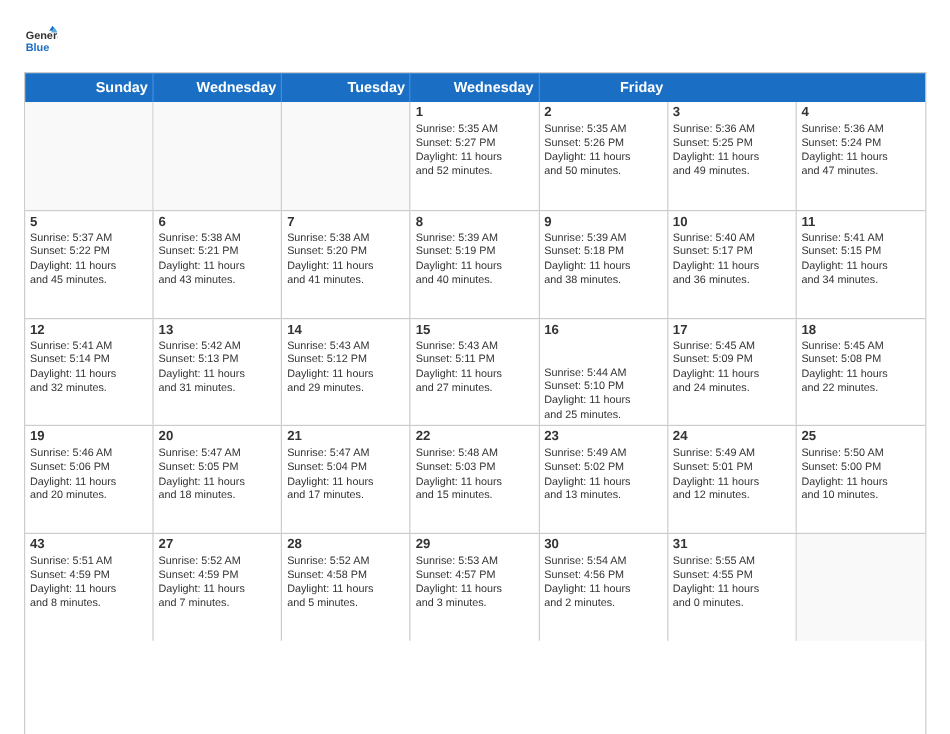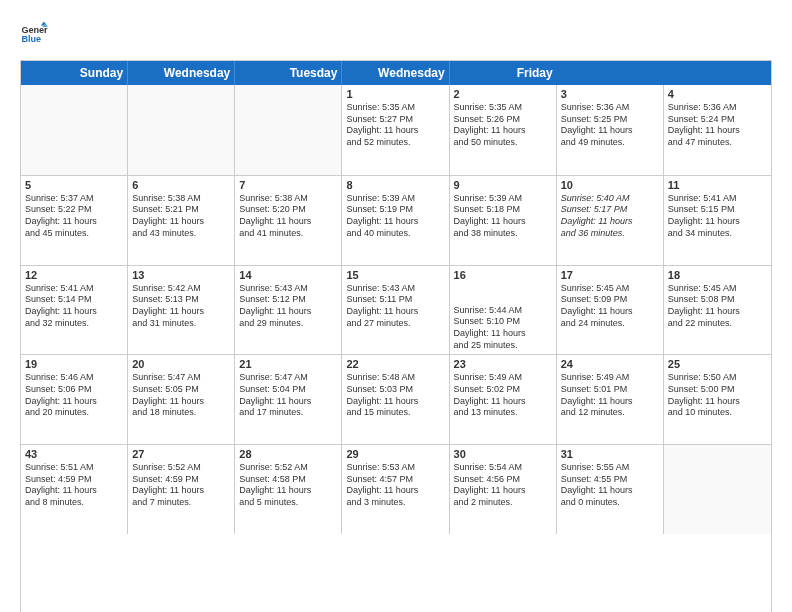--- a/index.html
+++ b/index.html
@@ -201,21 +201,21 @@
           </div>
           <div class="cal-cell">
             <span class="day-num">9</span>
             <div class="cell-info" style="white-space: pre-line;">Sunrise: 5:39 AM
 Sunset: 5:18 PM
 Daylight: 11 hours
 and 38 minutes.</div>
           </div>
           <div class="cal-cell">
             <span class="day-num">10</span>
-            <div class="cell-info" style="white-space: pre-line; font-style: italic;">Sunrise: 5:40 AM
+            <div class="cell-info" style="white-space: pre-line;">Sunrise: 5:40 AM
 Sunset: 5:17 PM
 Daylight: 11 hours
 and 36 minutes.</div>
           </div>
           <div class="cal-cell">
             <span class="day-num">11</span>
             <div class="cell-info" style="white-space: pre-line;">Sunrise: 5:41 AM
 Sunset: 5:15 PM
 Daylight: 11 hours
 and 34 minutes.</div>

